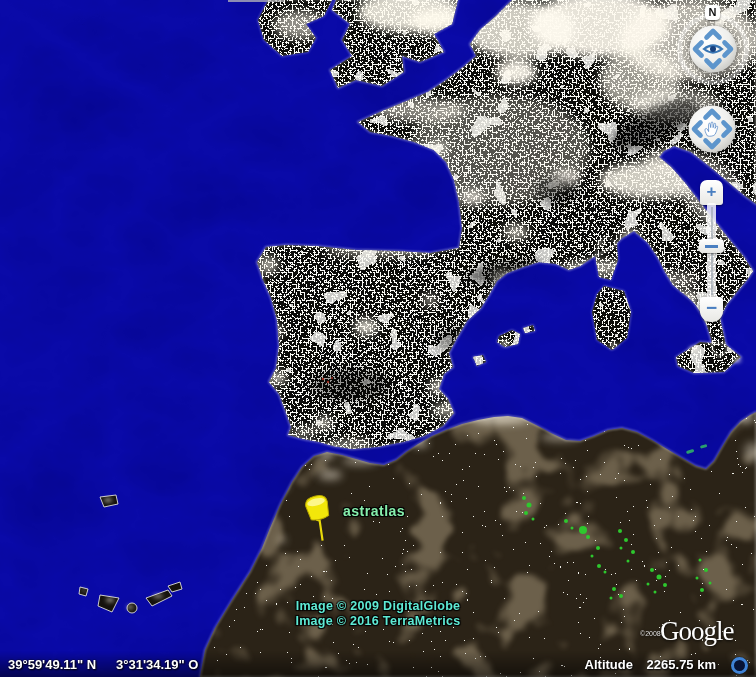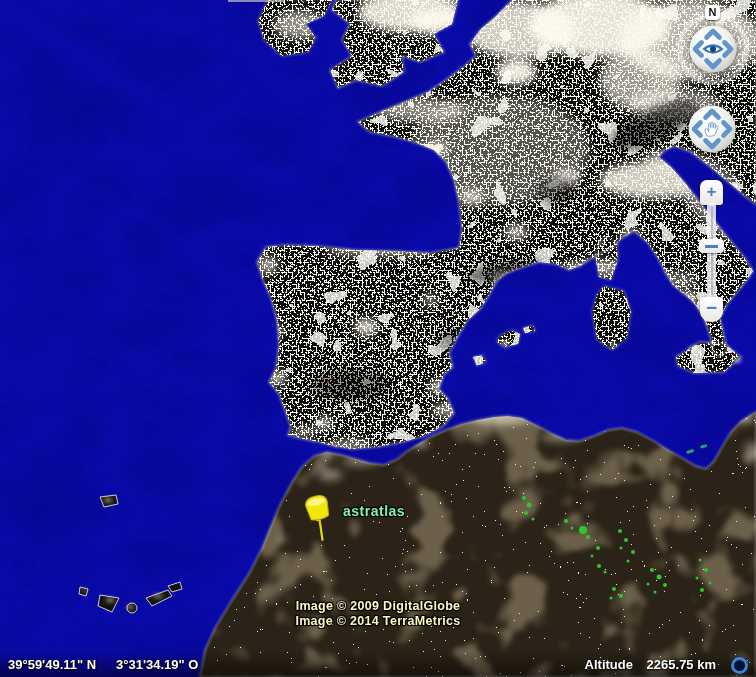--- a/index.html
+++ b/index.html
@@ -24,21 +24,21 @@
     cursor:pointer;box-sizing:border-box;}
   .zoom-plus{left:700px;top:180px;height:25px;border-radius:7px 7px 3px 3px;font-size:17px;line-height:24px;}
   .zoom-minus{left:700px;top:297px;height:25px;border-radius:3px 3px 11px 11px;font-size:19px;line-height:21px;}
   .zoom-track{position:absolute;left:707px;top:203px;width:9px;height:96px;
     background:rgba(255,255,255,.82);border-radius:2px;cursor:pointer;}
   .zoom-track::before{content:"";position:absolute;left:3.5px;top:4px;width:2px;height:88px;background:rgba(150,160,170,.6);}
   .zoom-handle{position:absolute;left:699px;top:239px;width:25px;height:14px;background:linear-gradient(#fff,#e6e6e2);
     border-radius:4px;box-shadow:0 1px 2px rgba(0,0,0,.5);cursor:grab;}
   .zoom-handle::before{content:"";position:absolute;left:6px;top:6px;width:13px;height:2.5px;background:#4a7fc1;}
   
-  .attr{position:absolute;left:0;width:100%;text-align:center;color:#fef9c3;
+  .attr{position:absolute;left:0;width:100%;text-align:center;color:#5eead4;
     font-size:12.5px;font-weight:bold;letter-spacing:.3px;
     text-shadow:1px 1px 1px #000,-1px -1px 1px #000,1px -1px 1px #000,-1px 1px 1px #000;}
   .attr-img{top:599px;line-height:15px;}
   .attr-data{top:642px;}
   .glogo{position:absolute;left:660px;top:616px;color:#fff;font-family:"Liberation Serif",serif;
     font-size:27px;letter-spacing:-1px;text-shadow:0 1px 3px rgba(0,0,0,.9);}
   .glogo-c{position:absolute;left:-20px;top:14px;font-size:7px;font-family:"Liberation Sans",sans-serif;
     letter-spacing:0;color:#ddd;}
   
   .status-shade{position:absolute;left:0;bottom:0;width:100%;height:26px;
@@ -358,23 +358,27 @@
     </g>
   </svg>
 
   <div class="zoom-btn zoom-plus">+</div>
   <div class="zoom-track"></div>
   <div class="zoom-handle"></div>
   <div class="zoom-btn zoom-minus">−</div>
 
   <div class="attr attr-img">
     <div>Image © 2009 DigitalGlobe</div>
-    <div>Image © 2014 TerraMetrics</div>
+    <div>Image © 2016 TerraMetrics</div>
   </div>
 
+  <div class="glogo">
+    <span class="glogo-c">©2008</span>
+    <span>Google</span>
+  </div>
 
   <div class="artifact"></div>
 
   <div class="status-shade"></div>
   <div class="statusbar">
     <span class="st-lat">39°59'49.11" N</span>
     <span class="st-lon">3°31'34.19" O</span>
     <span class="st-alt">
       <span>Altitude</span>
       <span class="val">2265.75 km</span>

